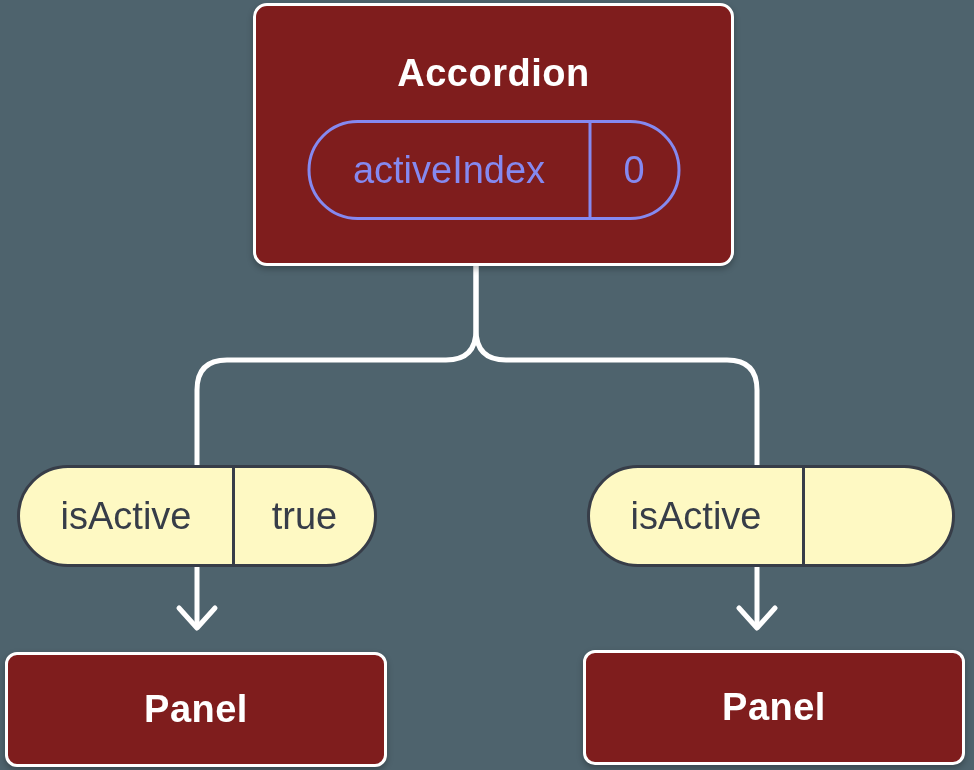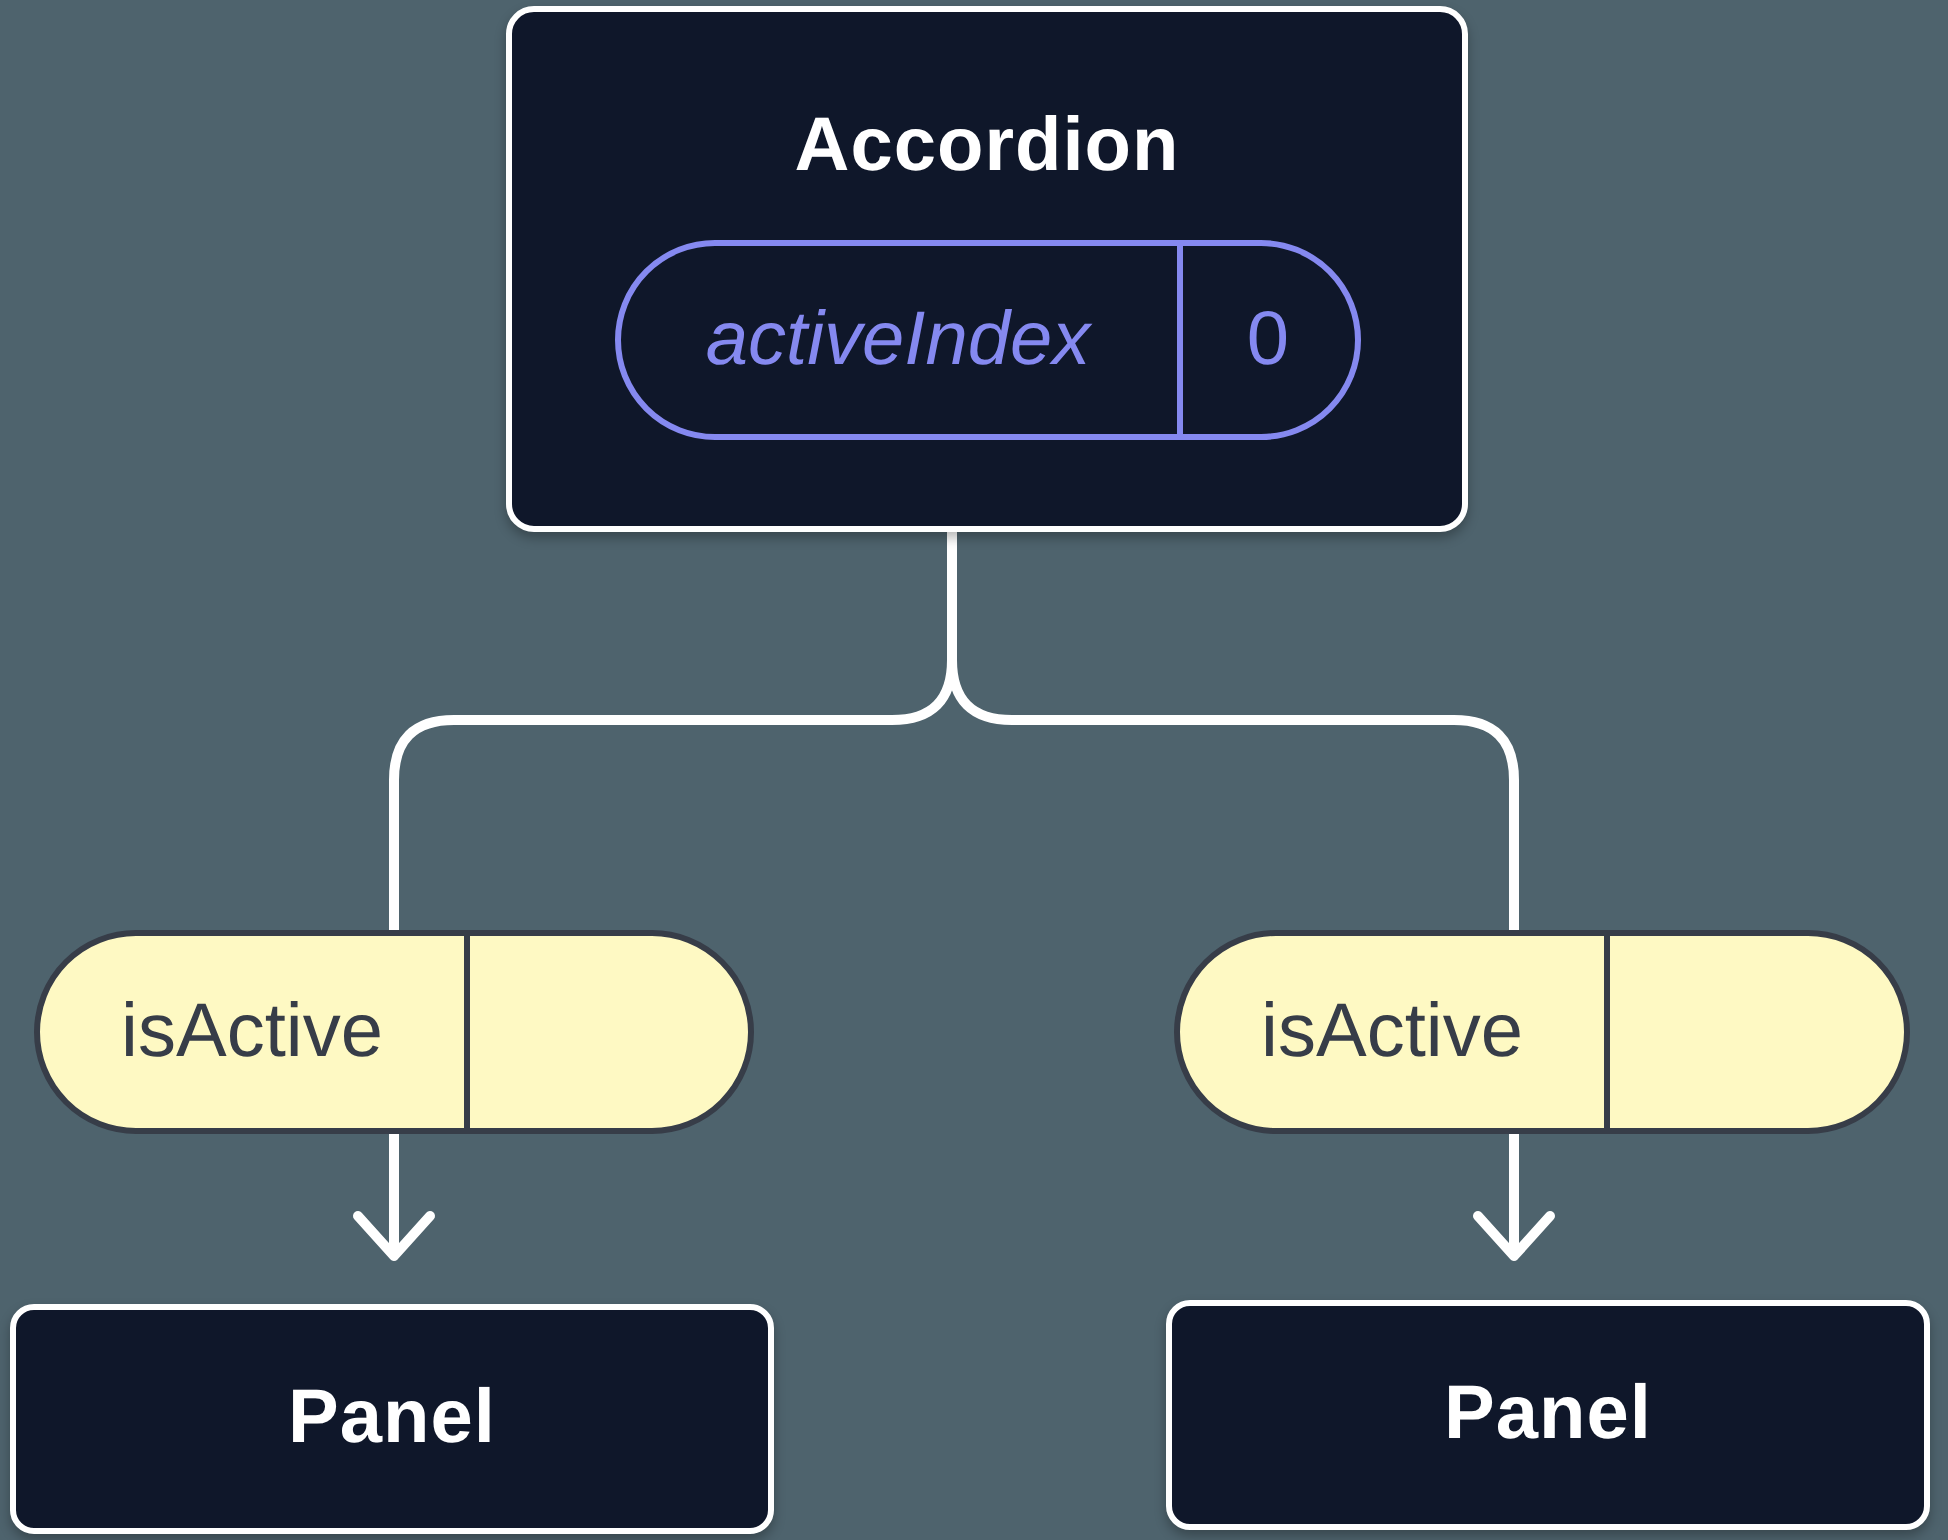--- a/index.html
+++ b/index.html
@@ -16,21 +16,21 @@
     overflow: hidden;
   }
   .connectors {
     position: absolute;
     inset: 0;
     z-index: 0;
   }
   .node {
     position: absolute;
     box-sizing: border-box;
-    background: #0f172a;
+    background: #7f1d1d;
     border: 3px solid #ffffff;
     box-shadow: 0 3px 6px rgba(0,0,0,0.28);
     z-index: 1;
   }
   .accordion-node {
     left: 253px;
     top: 3px;
     width: 481px;
     height: 263px;
     border-radius: 14px;
@@ -60,21 +60,20 @@
     align-items: stretch;
     color: #8589f0;
     font-size: 38px;
   }
   .state-pill .cell-key {
     flex: 0 0 278px;
     border-right: 3px solid #8589f0;
     display: flex;
     align-items: center;
     justify-content: center;
-    font-style: italic;
   }
   .state-pill .cell-value {
     flex: 1;
     display: flex;
     align-items: center;
     justify-content: center;
   }
   .prop-pill {
     position: absolute;
     top: 465px;
@@ -135,20 +134,21 @@
   <div class="node accordion-node">
     <div class="accordion-title">Accordion</div>
     <div class="state-pill">
       <div class="cell-key">activeIndex</div>
       <div class="cell-value">0</div>
     </div>
   </div>
 
   <div class="prop-pill prop-pill-left">
     <div class="cell-key">isActive</div>
+    <div class="cell-value">true</div>
   </div>
 
   <div class="prop-pill prop-pill-right">
     <div class="cell-key">isActive</div>
   </div>
 
   <div class="node panel-node panel-node-left">
     <span>Panel</span>
   </div>
 

